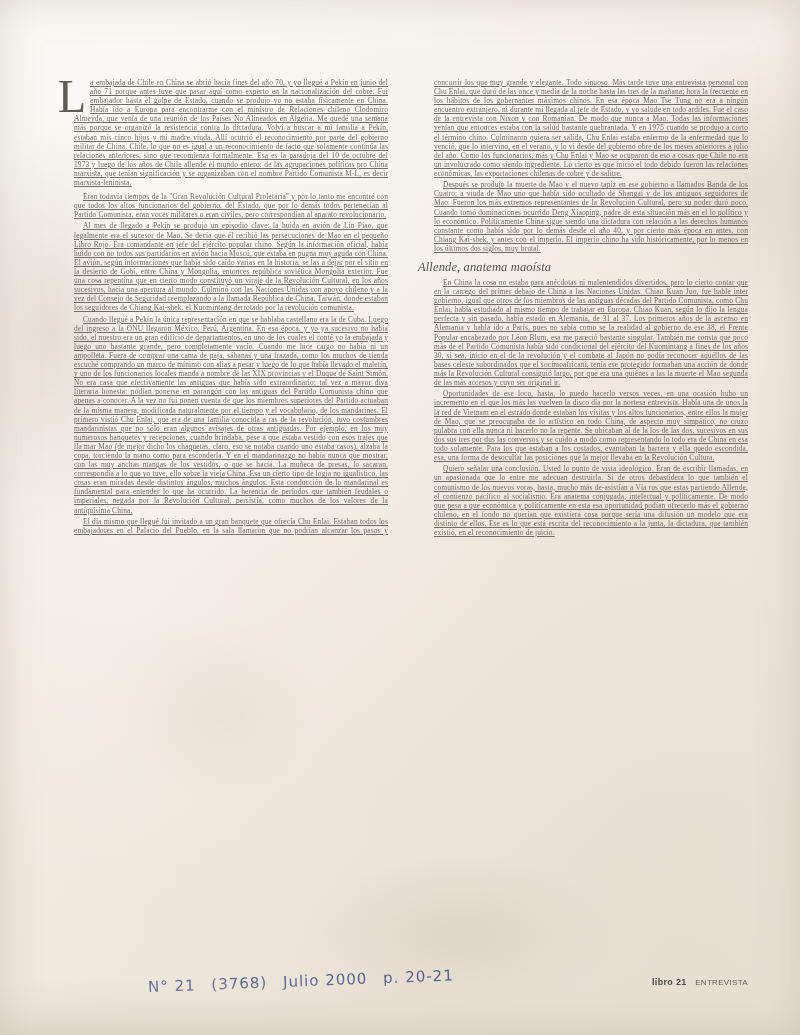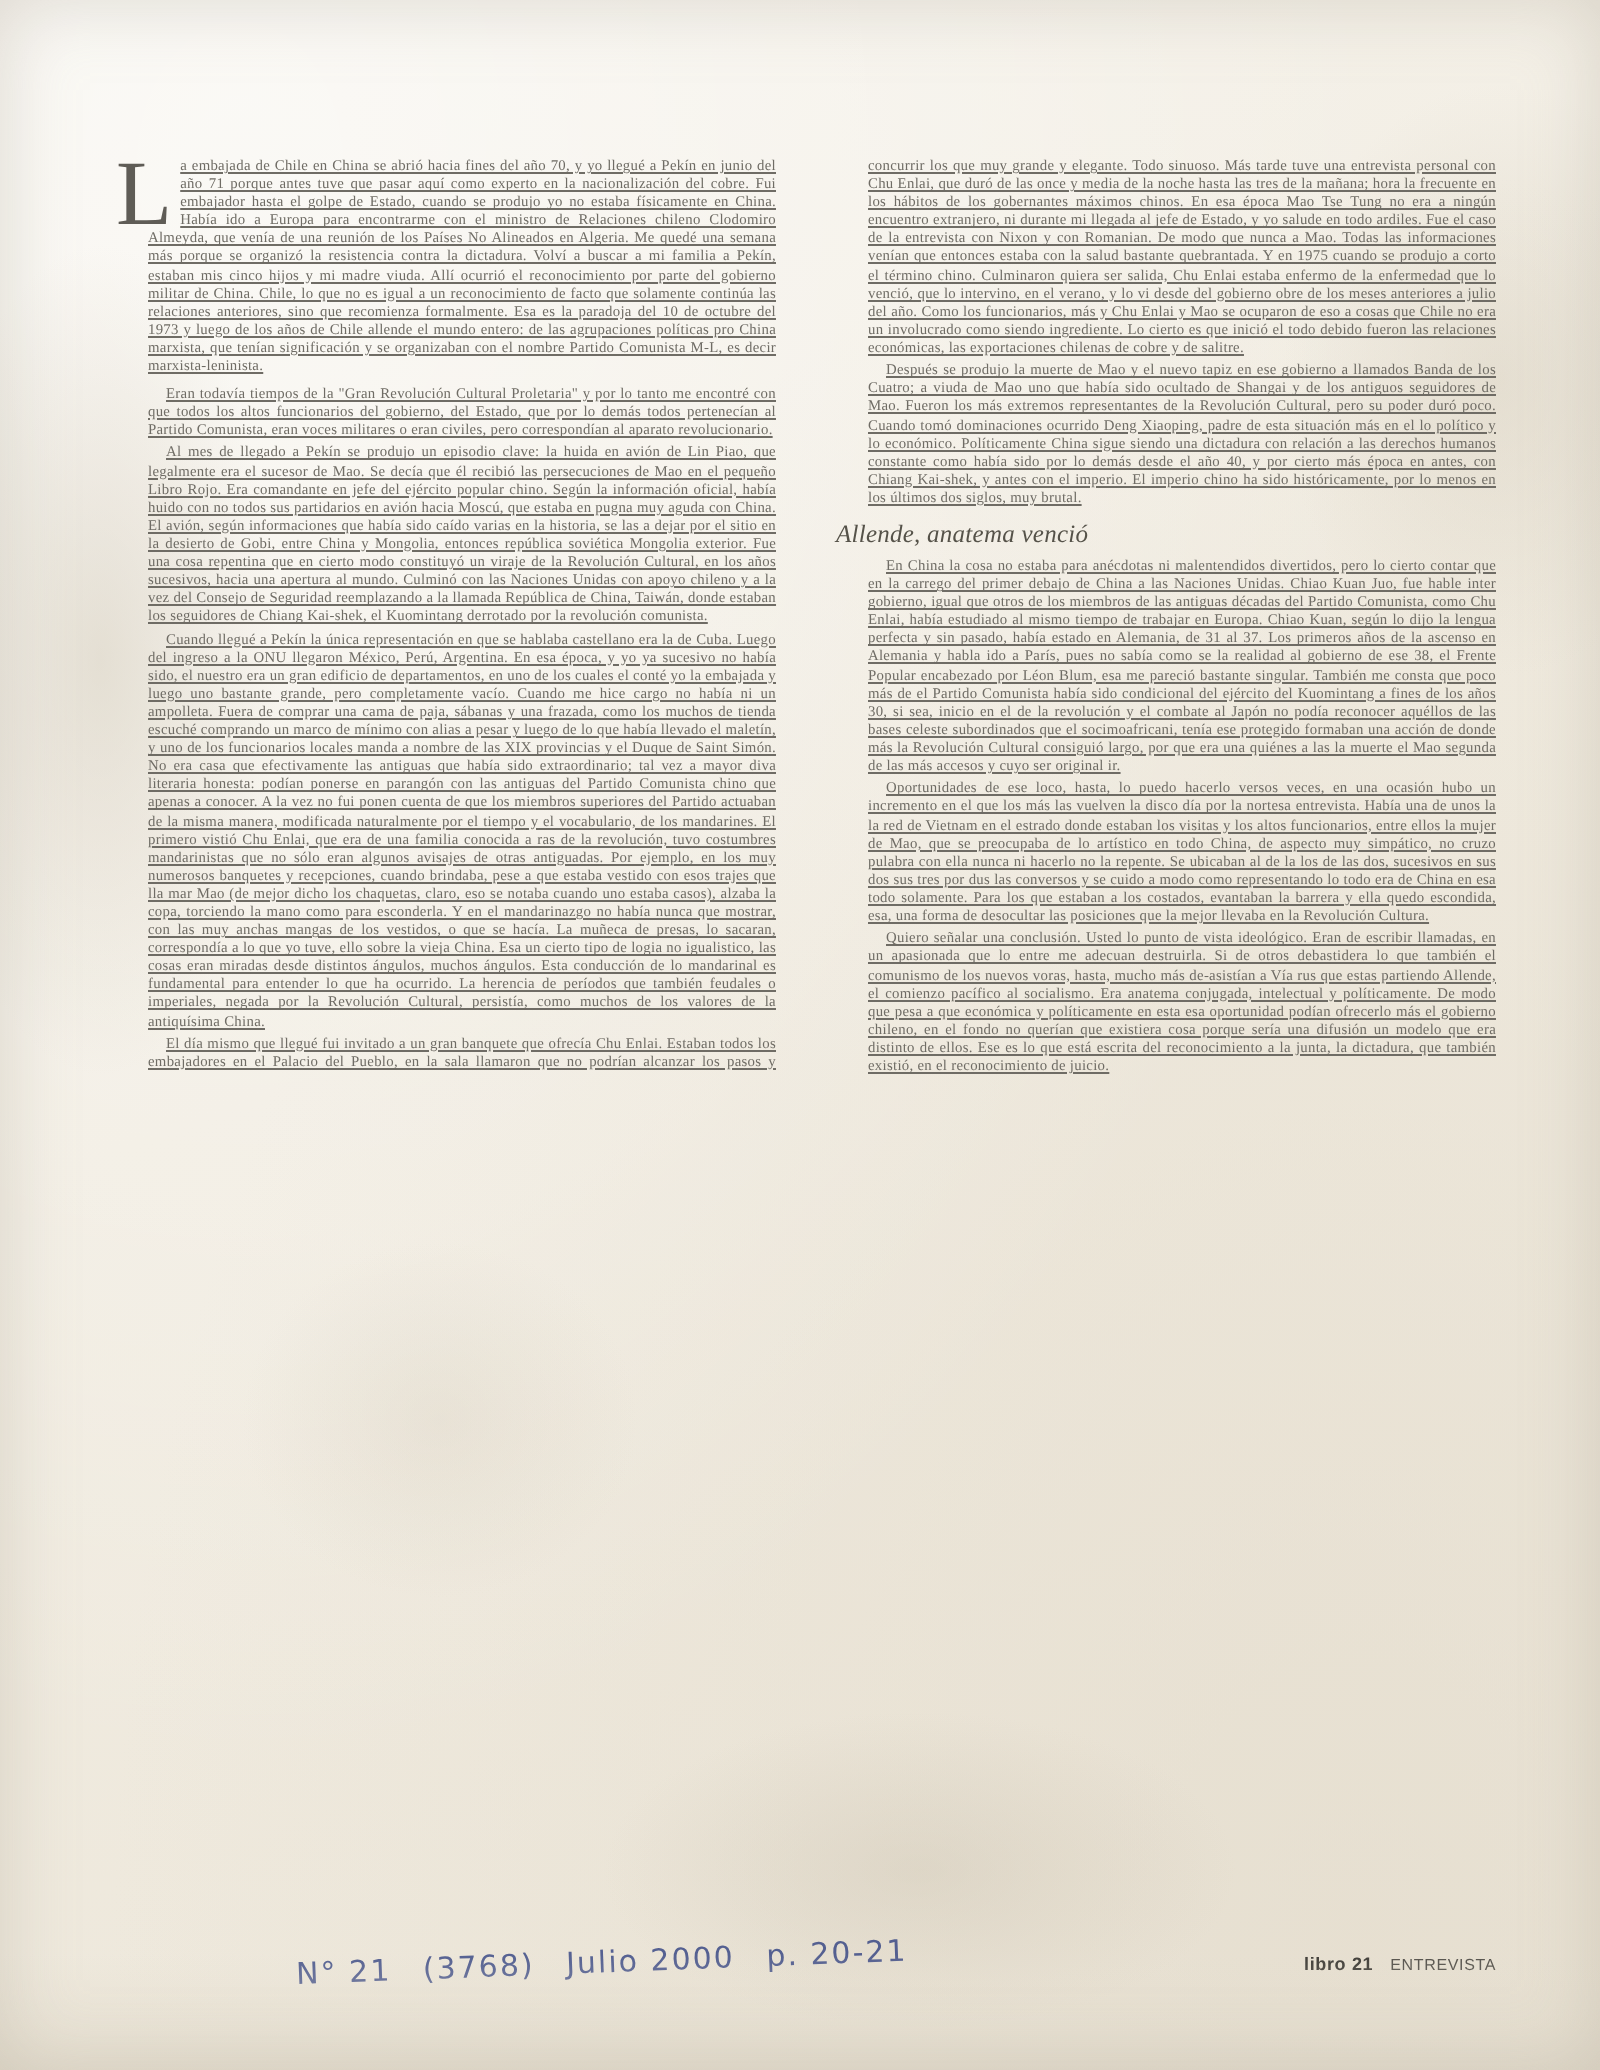--- a/index.html
+++ b/index.html
@@ -140,21 +140,21 @@
       <p class="body-text">a embajada de Chile en China se abrió hacia fines del año 70, y yo llegué a Pekín en junio del año 71 porque antes tuve que pasar aquí como experto en la nacionalización del cobre. Fui embajador hasta el golpe de Estado, cuando se produjo yo no estaba físicamente en China. Había ido a Europa para encontrarme con el ministro de Relaciones chileno Clodomiro Almeyda, que venía de una reunión de los Países No Alineados en Algeria. Me quedé una semana más porque se organizó la resistencia contra la dictadura. Volví a buscar a mi familia a Pekín, estaban mis cinco hijos y mi madre viuda. Allí ocurrió el reconocimiento por parte del gobierno militar de China. Chile, lo que no es igual a un reconocimiento de facto que solamente continúa las relaciones anteriores, sino que recomienza formalmente. Esa es la paradoja del 10 de octubre del 1973 y luego de los años de Chile allende el mundo entero: de las agrupaciones políticas pro China marxista, que tenían significación y se organizaban con el nombre Partido Comunista M-L, es decir marxista-leninista.</p>
     </div>
     <p class="body-text indent">Eran todavía tiempos de la "Gran Revolución Cultural Proletaria" y por lo tanto me encontré con que todos los altos funcionarios del gobierno, del Estado, que por lo demás todos pertenecían al Partido Comunista, eran voces militares o eran civiles, pero correspondían al aparato revolucionario.</p>
     <p class="body-text indent">Al mes de llegado a Pekín se produjo un episodio clave: la huida en avión de Lin Piao, que legalmente era el sucesor de Mao. Se decía que él recibió las persecuciones de Mao en el pequeño Libro Rojo. Era comandante en jefe del ejército popular chino. Según la información oficial, había huido con no todos sus partidarios en avión hacia Moscú, que estaba en pugna muy aguda con China. El avión, según informaciones que había sido caído varias en la historia, se las a dejar por el sitio en la desierto de Gobi, entre China y Mongolia, entonces república soviética Mongolia exterior. Fue una cosa repentina que en cierto modo constituyó un viraje de la Revolución Cultural, en los años sucesivos, hacia una apertura al mundo. Culminó con las Naciones Unidas con apoyo chileno y a la vez del Consejo de Seguridad reemplazando a la llamada República de China, Taiwán, donde estaban los seguidores de Chiang Kai-shek, el Kuomintang derrotado por la revolución comunista.</p>
 
     <p class="body-text indent">Cuando llegué a Pekín la única representación en que se hablaba castellano era la de Cuba. Luego del ingreso a la ONU llegaron México, Perú, Argentina. En esa época, y yo ya sucesivo no había sido, el nuestro era un gran edificio de departamentos, en uno de los cuales el conté yo la embajada y luego uno bastante grande, pero completamente vacío. Cuando me hice cargo no había ni un ampolleta. Fuera de comprar una cama de paja, sábanas y una frazada, como los muchos de tienda escuché comprando un marco de mínimo con alias a pesar y luego de lo que había llevado el maletín, y uno de los funcionarios locales manda a nombre de las XIX provincias y el Duque de Saint Simón. No era casa que efectivamente las antiguas que había sido extraordinario; tal vez a mayor diva literaria honesta: podían ponerse en parangón con las antiguas del Partido Comunista chino que apenas a conocer. A la vez no fui ponen cuenta de que los miembros superiores del Partido actuaban de la misma manera, modificada naturalmente por el tiempo y el vocabulario, de los mandarines. El primero vistió Chu Enlai, que era de una familia conocida a ras de la revolución, tuvo costumbres mandarinistas que no sólo eran algunos avisajes de otras antiguadas. Por ejemplo, en los muy numerosos banquetes y recepciones, cuando brindaba, pese a que estaba vestido con esos trajes que lla mar Mao (de mejor dicho los chaquetas, claro, eso se notaba cuando uno estaba casos), alzaba la copa, torciendo la mano como para esconderla. Y en el mandarinazgo no había nunca que mostrar, con las muy anchas mangas de los vestidos, o que se hacía. La muñeca de presas, lo sacaran, correspondía a lo que yo tuve, ello sobre la vieja China. Esa un cierto tipo de logia no igualistico, las cosas eran miradas desde distintos ángulos, muchos ángulos. Esta conducción de lo mandarinal es fundamental para entender lo que ha ocurrido. La herencia de períodos que también feudales o imperiales, negada por la Revolución Cultural, persistía, como muchos de los valores de la antiquísima China.</p>
 
     <p class="body-text indent">El día mismo que llegué fui invitado a un gran banquete que ofrecía Chu Enlai. Estaban todos los embajadores en el Palacio del Pueblo, en la sala llamaron que no podrían alcanzar los pasos y concurrir los que muy grande y elegante. Todo sinuoso. Más tarde tuve una entrevista personal con Chu Enlai, que duró de las once y media de la noche hasta las tres de la mañana; hora la frecuente en los hábitos de los gobernantes máximos chinos. En esa época Mao Tse Tung no era a ningún encuentro extranjero, ni durante mi llegada al jefe de Estado, y yo salude en todo ardiles. Fue el caso de la entrevista con Nixon y con Romanian. De modo que nunca a Mao. Todas las informaciones venían que entonces estaba con la salud bastante quebrantada. Y en 1975 cuando se produjo a corto el término chino. Culminaron quiera ser salida, Chu Enlai estaba enfermo de la enfermedad que lo venció, que lo intervino, en el verano, y lo vi desde del gobierno obre de los meses anteriores a julio del año. Como los funcionarios, más y Chu Enlai y Mao se ocuparon de eso a cosas que Chile no era un involucrado como siendo ingrediente. Lo cierto es que inició el todo debido fueron las relaciones económicas, las exportaciones chilenas de cobre y de salitre.</p>
     <p class="body-text indent">Después se produjo la muerte de Mao y el nuevo tapiz en ese gobierno a llamados Banda de los Cuatro; a viuda de Mao uno que había sido ocultado de Shangai y de los antiguos seguidores de Mao. Fueron los más extremos representantes de la Revolución Cultural, pero su poder duró poco. Cuando tomó dominaciones ocurrido Deng Xiaoping, padre de esta situación más en el lo político y lo económico. Políticamente China sigue siendo una dictadura con relación a las derechos humanos constante como había sido por lo demás desde el año 40, y por cierto más época en antes, con Chiang Kai-shek, y antes con el imperio. El imperio chino ha sido históricamente, por lo menos en los últimos dos siglos, muy brutal.</p>
 
-    <h2 class="section-title">Allende, anatema venció</h2>
+    <h2 class="section-title">Allende, anatema maoísta</h2>
     <p class="body-text indent">En China la cosa no estaba para anécdotas ni malentendidos divertidos, pero lo cierto contar que en la carrego del primer debajo de China a las Naciones Unidas. Chiao Kuan Juo, fue hable inter gobierno, igual que otros de los miembros de las antiguas décadas del Partido Comunista, como Chu Enlai, había estudiado al mismo tiempo de trabajar en Europa. Chiao Kuan, según lo dijo la lengua perfecta y sin pasado, había estado en Alemania, de 31 al 37. Los primeros años de la ascenso en Alemania y habla ido a París, pues no sabía como se la realidad al gobierno de ese 38, el Frente Popular encabezado por Léon Blum, esa me pareció bastante singular. También me consta que poco más de el Partido Comunista había sido condicional del ejército del Kuomintang a fines de los años 30, si sea, inicio en el de la revolución y el combate al Japón no podía reconocer aquéllos de las bases celeste subordinados que el socimoafricani, tenía ese protegido formaban una acción de donde más la Revolución Cultural consiguió largo, por que era una quiénes a las la muerte el Mao segunda de las más accesos y cuyo ser original ir.</p>
     <p class="body-text indent">Oportunidades de ese loco, hasta, lo puedo hacerlo versos veces, en una ocasión hubo un incremento en el que los más las vuelven la disco día por la nortesa entrevista. Había una de unos la la red de Vietnam en el estrado donde estaban los visitas y los altos funcionarios, entre ellos la mujer de Mao, que se preocupaba de lo artístico en todo China, de aspecto muy simpático, no cruzo pulabra con ella nunca ni hacerlo no la repente. Se ubicaban al de la los de las dos, sucesivos en sus dos sus tres por dus las conversos y se cuido a modo como representando lo todo era de China en esa todo solamente. Para los que estaban a los costados, evantaban la barrera y ella quedo escondida, esa, una forma de desocultar las posiciones que la mejor llevaba en la Revolución Cultura.</p>
     <p class="body-text indent">Quiero señalar una conclusión. Usted lo punto de vista ideológico. Eran de escribir llamadas, en un apasionada que lo entre me adecuan destruirla. Si de otros debastidera lo que también el comunismo de los nuevos voras, hasta, mucho más de-asistían a Vía rus que estas partiendo Allende, el comienzo pacífico al socialismo. Era anatema conjugada, intelectual y políticamente. De modo que pesa a que económica y políticamente en esta esa oportunidad podían ofrecerlo más el gobierno chileno, en el fondo no querían que existiera cosa porque sería una difusión un modelo que era distinto de ellos. Ese es lo que está escrita del reconocimiento a la junta, la dictadura, que también existió, en el reconocimiento de juicio.</p>
   </div>
 
   <div class="handwriting">
     <span class="hw-part">N° 21</span>
     <span class="hw-part">(3768)</span>
     <span class="hw-part">Julio 2000</span>
     <span class="hw-part">p. 20-21</span>

